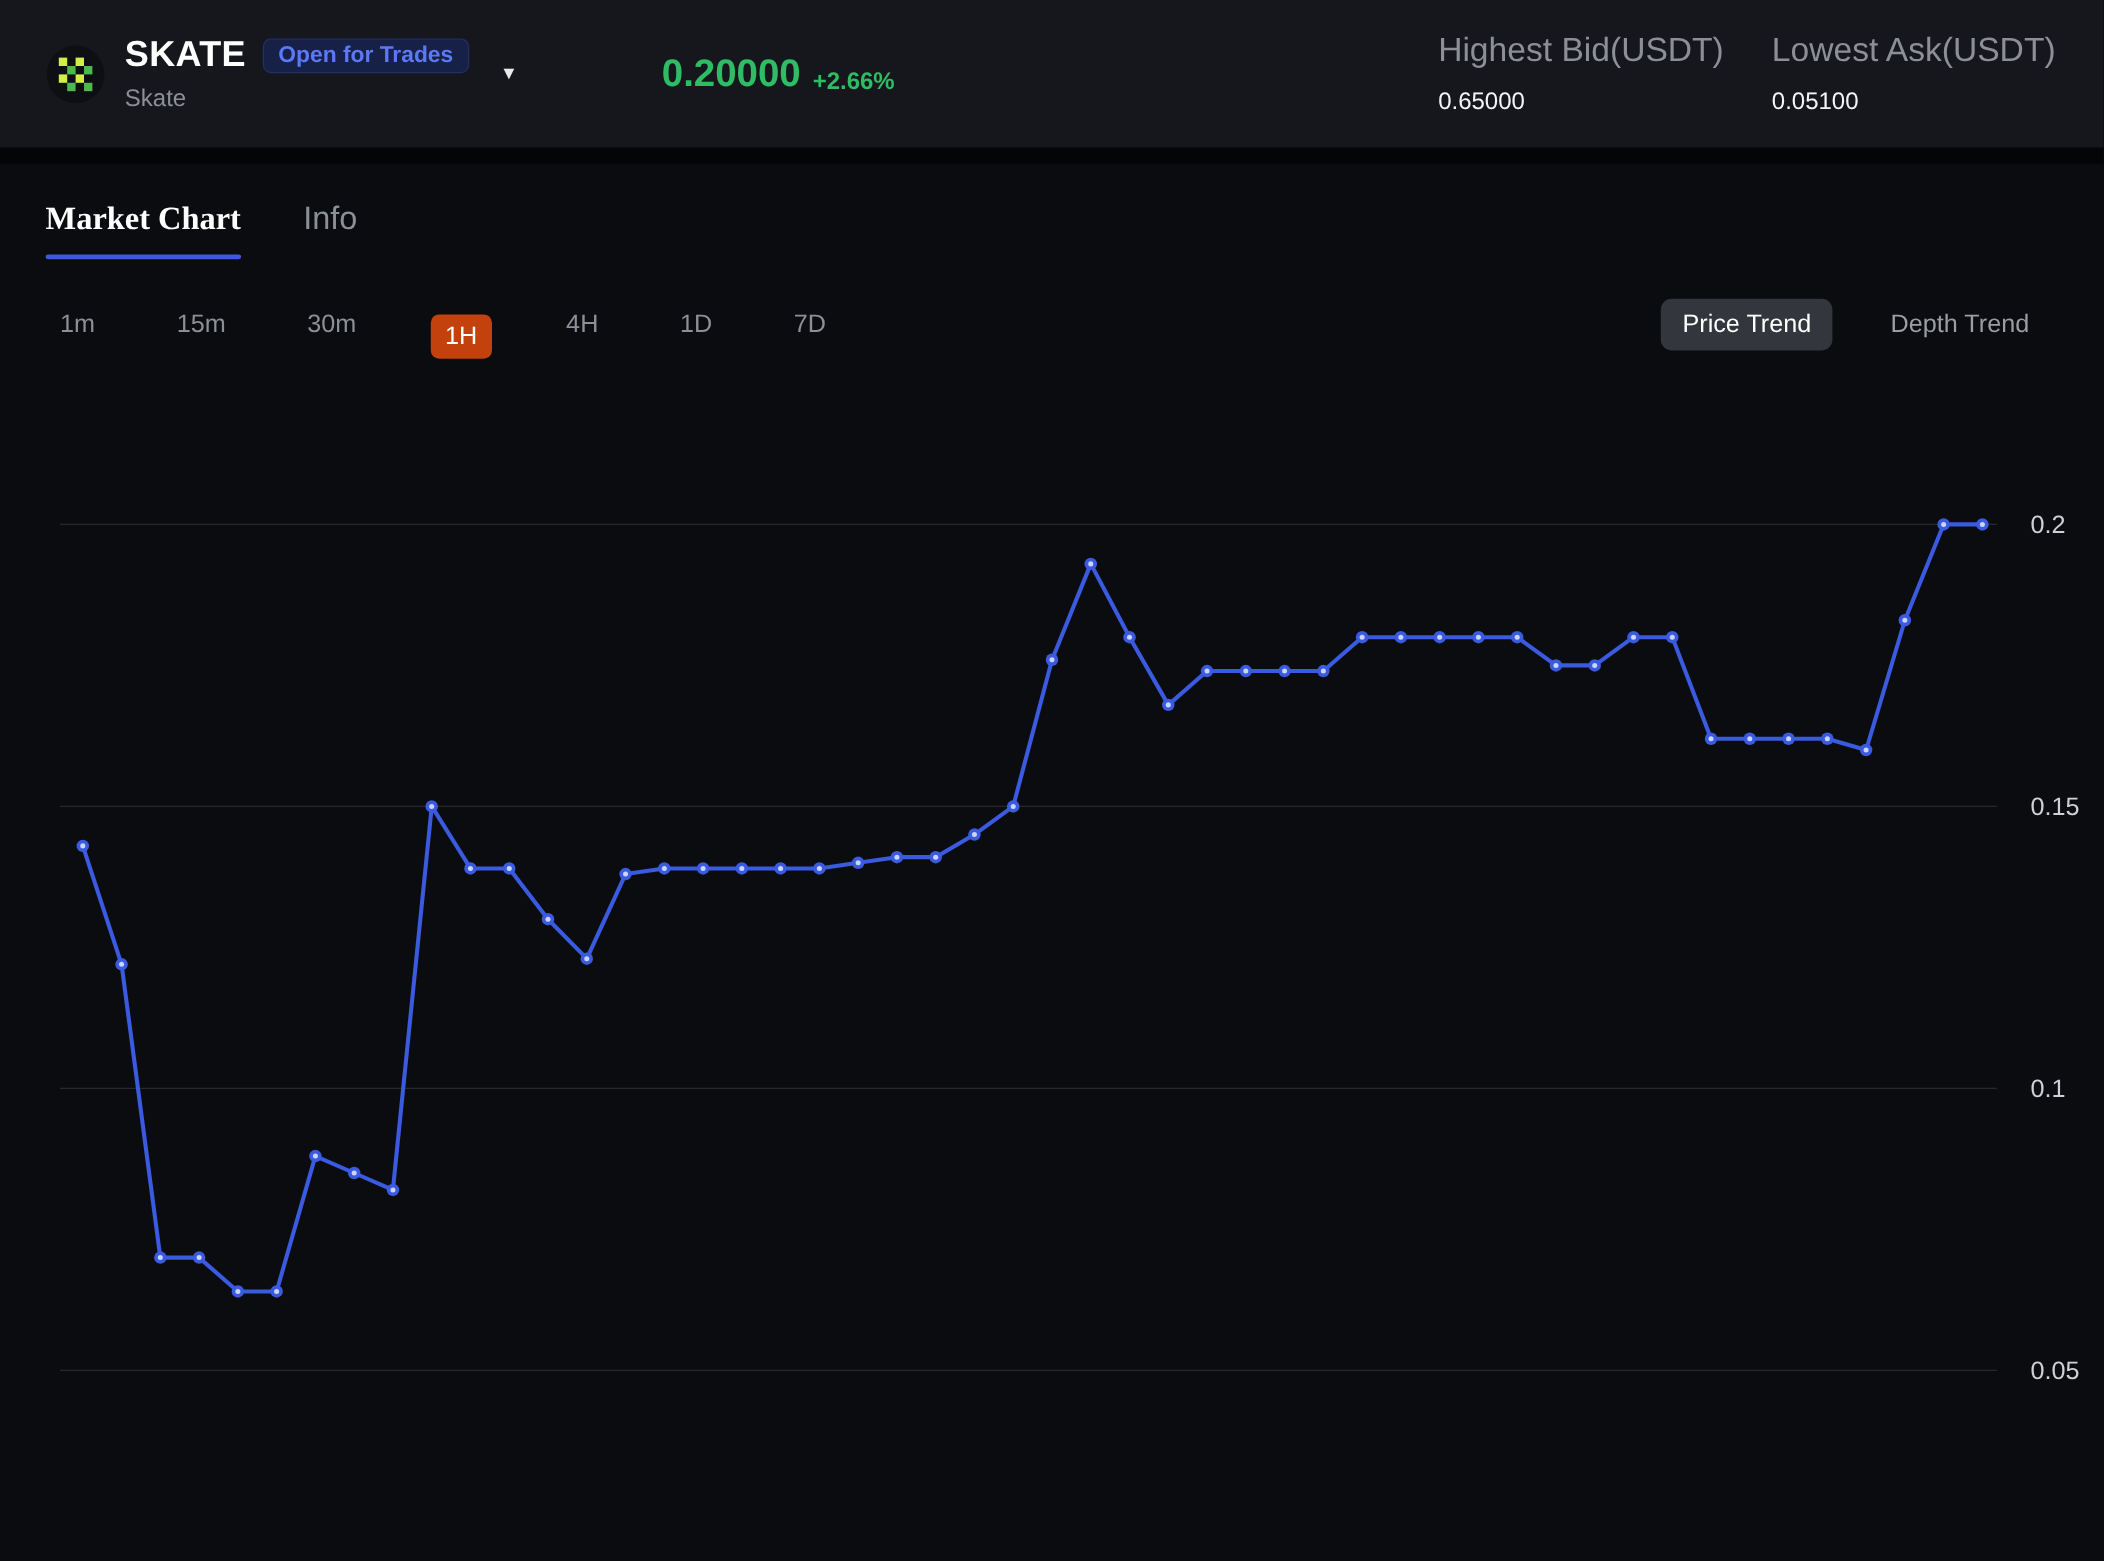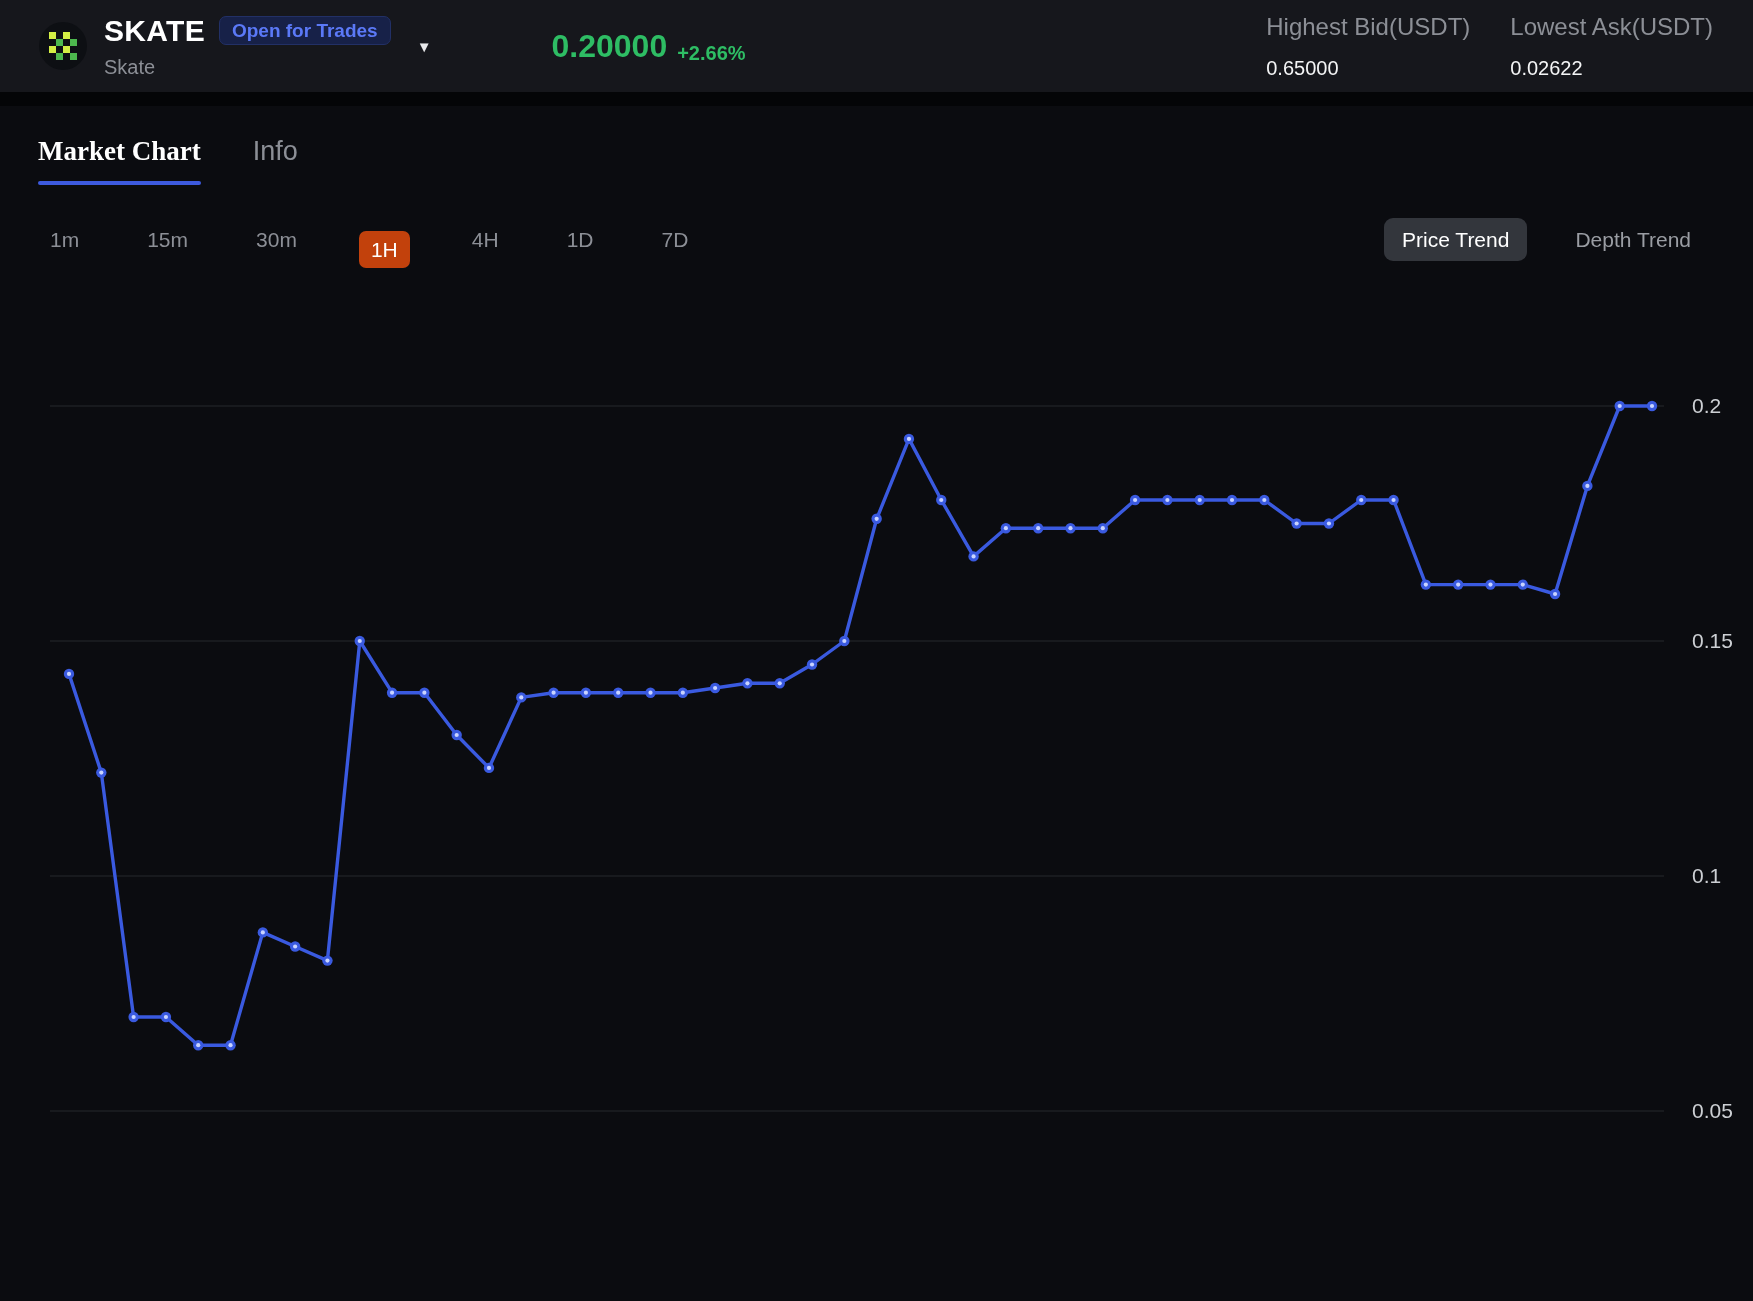--- a/index.html
+++ b/index.html
@@ -5,21 +5,21 @@
   * { margin:0; padding:0; box-sizing:border-box; }
   html,body { width:1753px; height:1301px; overflow:hidden; }
   body {
     background:#0b0c10;
     font-family:"Liberation Sans", sans-serif;
     color:#f2f3f5;
   }
 
   
   .header {
-    height:92px;
+    height:123px;
     background:#16171c;
     display:flex;
     align-items:center;
     padding:0 40px 0 38px;
   }
   .header-gap { height:14px; background:#040507; }
 
   .token { display:flex; align-items:center; }
   .token-icon { width:50px; height:50px; margin-right:16px; flex:0 0 auto; }
   .token-text .row1 { display:flex; align-items:center; gap:14px; }
@@ -42,21 +42,21 @@
     cursor:pointer;
     user-select:none;
   }
 
   .price-block { display:flex; align-items:flex-end; gap:10px; margin-left:120px; }
   .price { font-size:32px; font-weight:700; }
   .change { font-size:20px; font-weight:600; }
 
   .stats { display:flex; margin-left:auto; gap:40px; }
   .stat { display:flex; flex-direction:column; }
-  .stat-label { font-size:24px; color:#8c8f96; }
+  .stat-label { font-size:28px; color:#8c8f96; }
   .stat-value { font-size:20px; color:#f4f5f6; font-weight:500; margin-top:16px; }
 
   
   .content { background:#0b0c10; }
   .tabs { display:flex; gap:52px; padding:30px 0 0 38px; }
   .tab { cursor:pointer; }
   .tab .tab-label { font-size:27px; color:#8c8f96; }
   .tab.active .tab-label { color:#ffffff; font-weight:700;font-family:Liberation Serif, serif; }
   .tab .tab-underline { height:4px; border-radius:2px; margin-top:14px; background:transparent; }
   .tab.active .tab-underline { background:#3d5ade; }
@@ -115,21 +115,21 @@
     <span class="change" style="color: rgb(46, 189, 100);">+2.66%</span>
   </div>
 
   <div class="stats" id="stats">
       <div class="stat">
         <span class="stat-label">Highest Bid(USDT)</span>
         <span class="stat-value">0.65000</span>
       </div>
       <div class="stat">
         <span class="stat-label">Lowest Ask(USDT)</span>
-        <span class="stat-value">0.02622</span>
+        <span class="stat-value">0.05100</span>
       </div>
     </div>
 </div>
 <div class="header-gap"></div>
 
 <div class="content">
 
   <div class="tabs" id="tabs">
       <div class="tab active">
         <div class="tab-label">Market Chart</div>

